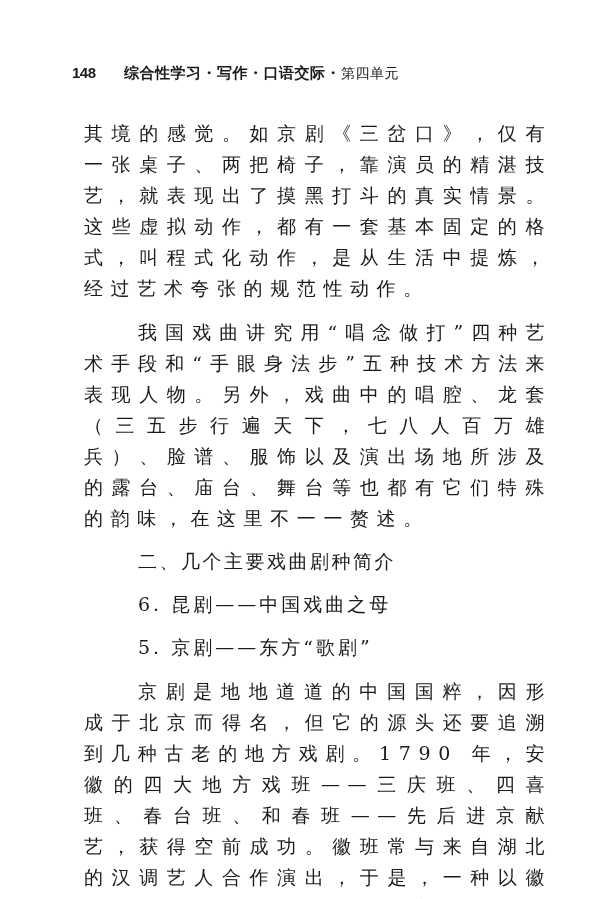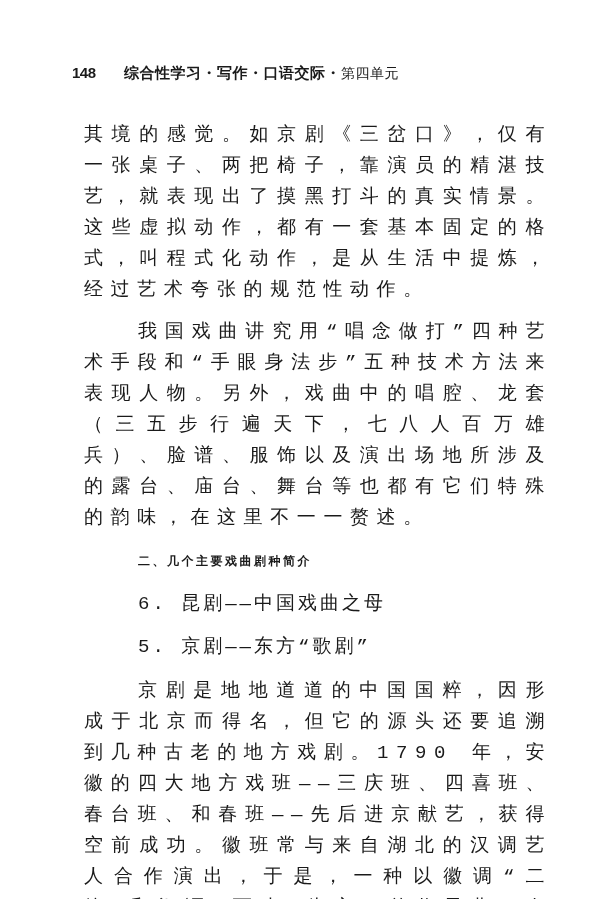--- a/index.html
+++ b/index.html
@@ -14,24 +14,24 @@
   }
   .page-num { font-size: 15px; letter-spacing: -0.5px; width: 52px; }
   .running-title { font-size: 15px; letter-spacing: 0.5px; }
   .running-title .unit { font-weight: normal; font-family: "DejaVu Serif", serif; font-size: 14px; }
   .body {
     position: absolute; left: 72px; top: 106px; width: 492px;
     font-family: "DejaVu Serif", "Liberation Serif", serif;
     font-size: 19px; line-height: 31.1px; letter-spacing: 7.6px;
   }
   .body p { margin: 12px; text-align: justify; text-align-last: left; }
-  .indent { text-indent: 54px; font-family: Liberation Mono, monospace; }
+  .indent { text-indent: 54px; }
   .section-heading {
-    font-family: "DejaVu Sans", "Liberation Sans", sans-serif; font-weight: bold;
-    letter-spacing: 2.5px; font-size: 12px;
+    font-family: "DejaVu Sans", "Liberation Sans", sans-serif; font-weight: normal;
+    letter-spacing: 2.5px; font-size: 19px;
   }
   .sub-heading { letter-spacing: 3px; }
 </style>
 </head>
 <body>
 
 <div class="header">
   <span class="page-num">148</span>
   <span class="running-title">
     <span>综合性学习・写作・口语交际・</span><span class="unit">第四单元</span>

